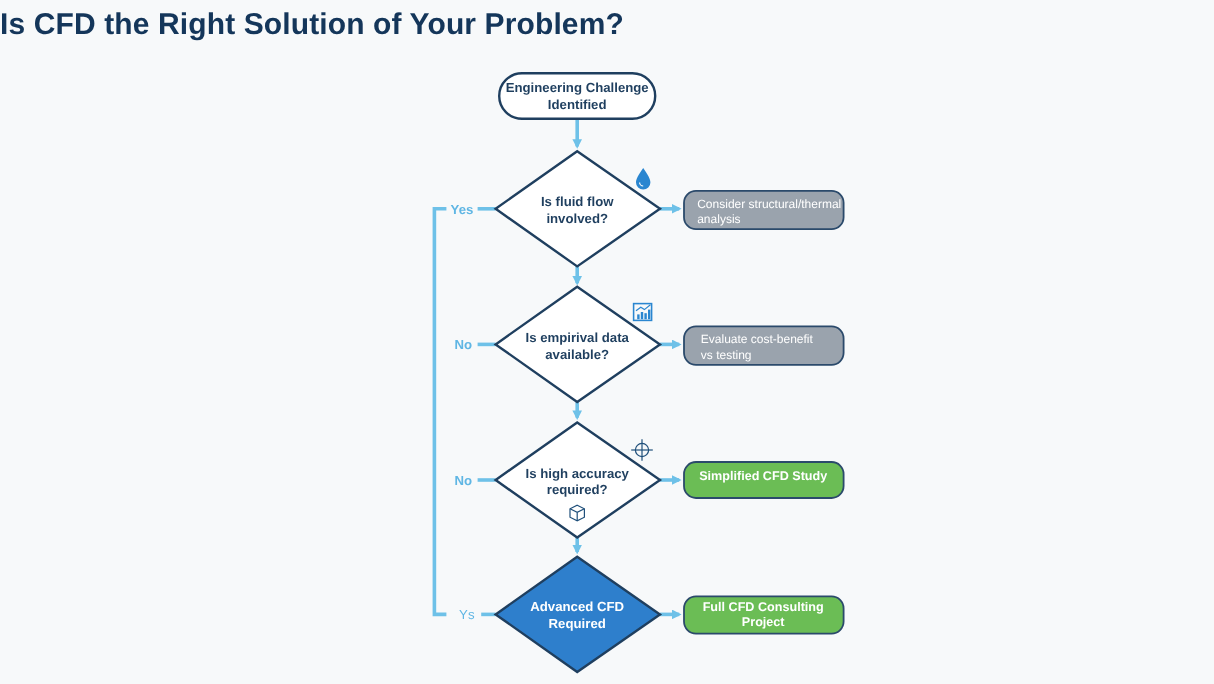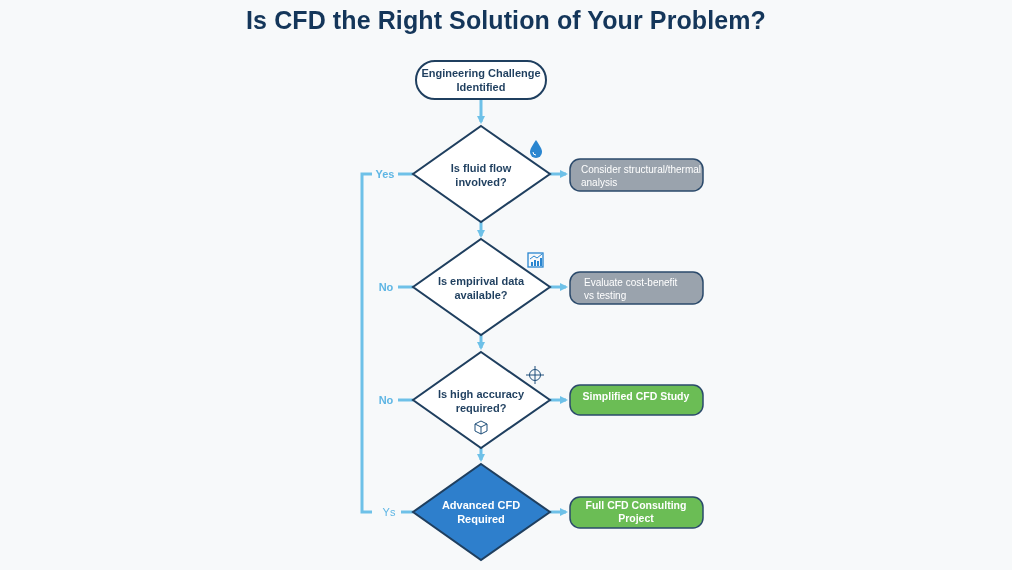--- a/index.html
+++ b/index.html
@@ -4,21 +4,21 @@
 <style>
   html, body { margin: 0; padding: 0; }
   body {
     width: 1012px; height: 570px; overflow: hidden;
     background: #f7f9fa;
     font-family: "Liberation Sans", "DejaVu Sans", sans-serif;
     position: relative;
   }
   .title {
     position: absolute; left: 0; width: 1012px; top: 6px;
-    text-align: center; font-weight: bold; font-size: 25px; color: #14365a;
+    font-weight: bold; font-size: 25px; color: #14365a;
     letter-spacing: 0.1px;
   }
   svg.flow { position: absolute; left: 0; top: 0; }
   .lbl { font-family: "Liberation Sans", "DejaVu Sans", sans-serif; }
 </style>
 </head>
 <body>
 
 <div class="title">Is CFD the Right Solution of Your Problem?</div>
 

